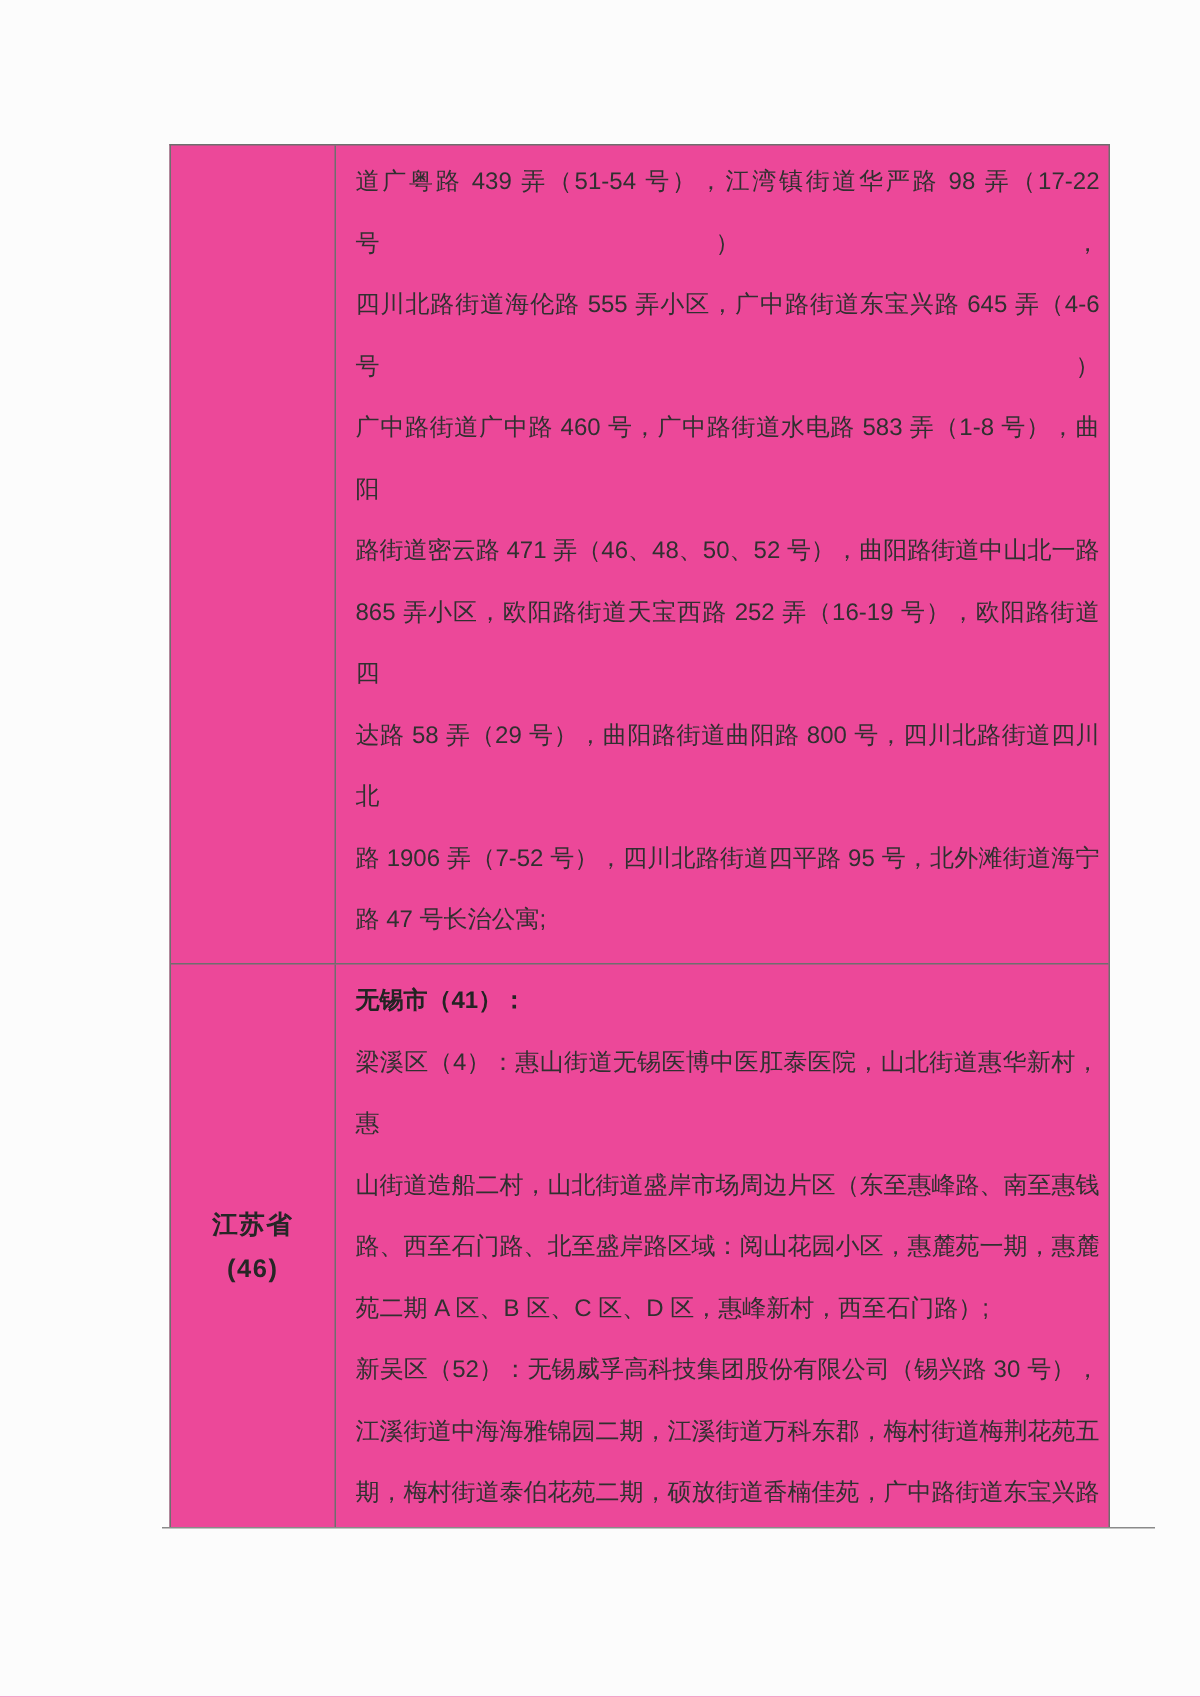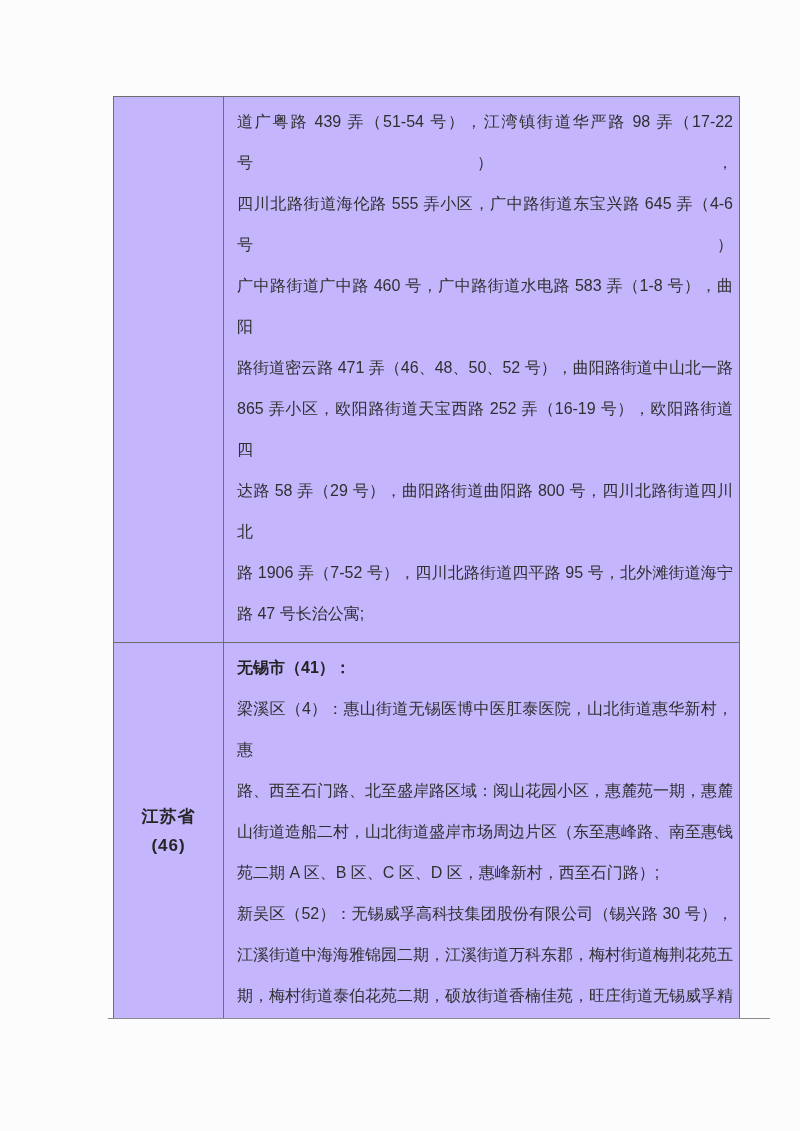--- a/index.html
+++ b/index.html
@@ -17,21 +17,21 @@
   }
   .doc-table {
     position: absolute;
     left: 113px;
     top: 96px;
     width: 627px;
     border-top: 1px solid #6e6e6e;
     border-left: 1px solid #6e6e6e;
     border-right: 1px solid #6e6e6e;
     box-sizing: border-box;
-    background: #c4b5fd;
+    background: #ec4899;
   }
   .row {
     display: flex;
     box-sizing: border-box;
   }
   .row-1 { height: 546px; border-bottom: 1px solid #6e6e6e; }
   .row-2 { height: 375px; }
   .cell-left {
     width: 110px;
     flex: 0 0 110px;
@@ -104,25 +104,25 @@
   </div>
 
   <div class="row row-2">
     <div class="cell-left">
       <div class="province-name">江苏省</div>
       <div class="province-count">(46)</div>
     </div>
     <div class="cell-right">
         <div class="line"><span class="b">无锡市（41）：</span></div>
         <div class="line justify"><span>梁溪区（4）：惠山街道无锡医博中医肛泰医院，山北街道惠华新村，惠</span></div>
+        <div class="line justify"><span>山街道造船二村，山北街道盛岸市场周边片区（东至惠峰路、南至惠钱</span></div>
         <div class="line justify"><span>路、西至石门路、北至盛岸路区域：阅山花园小区，惠麓苑一期，惠麓</span></div>
-        <div class="line justify"><span>山街道造船二村，山北街道盛岸市场周边片区（东至惠峰路、南至惠钱</span></div>
         <div class="line"><span>苑二期 A 区、B 区、C 区、D 区，惠峰新村，西至石门路）;</span></div>
         <div class="line justify"><span>新吴区（52）：无锡威孚高科技集团股份有限公司（锡兴路 30 号），</span></div>
         <div class="line justify"><span>江溪街道中海海雅锦园二期，江溪街道万科东郡，梅村街道梅荆花苑五</span></div>
-        <div class="line justify"><span>期，梅村街道泰伯花苑二期，硕放街道香楠佳苑，旺庄街道无锡威孚精</span></div>
+        <div class="line justify"><span>期，梅村街道泰伯花苑二期，硕放街道香楠佳苑，广中路街道东宝兴路</span></div>
         <div class="line justify"></div>
       </div>
   </div>
 
 </div>
 
 <div class="page-cut-line"></div>
 
 </body></html>

